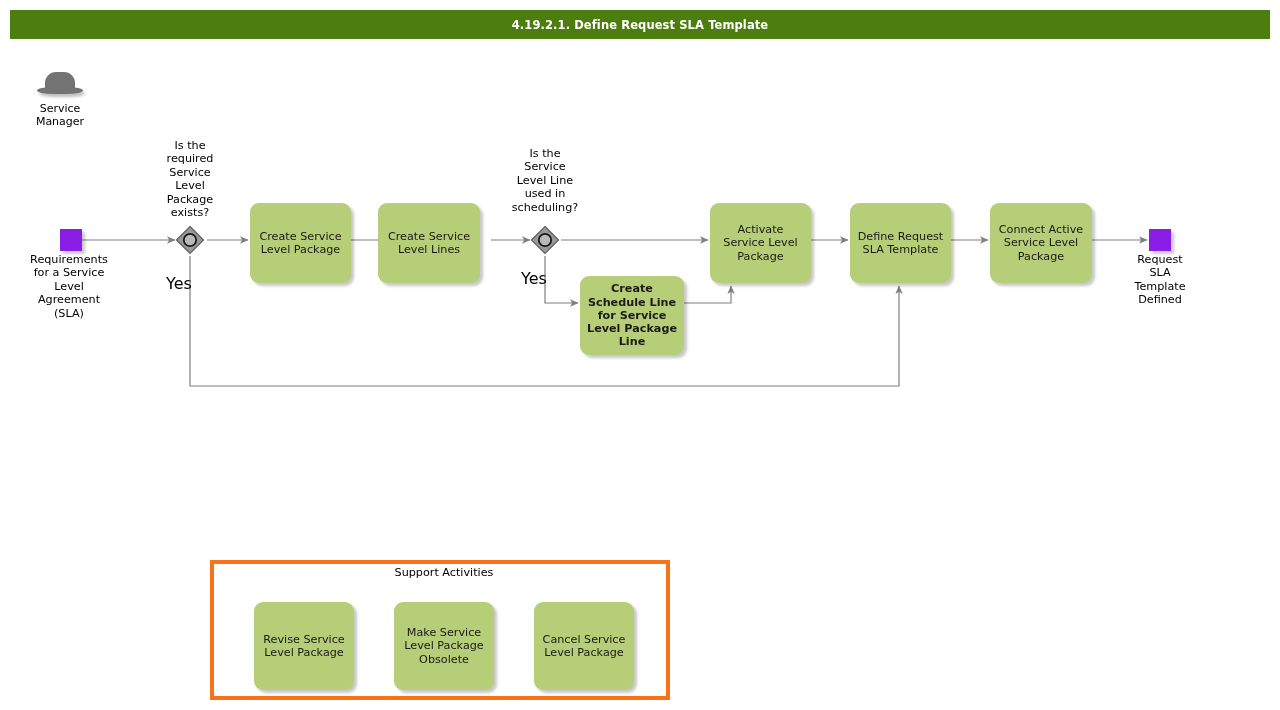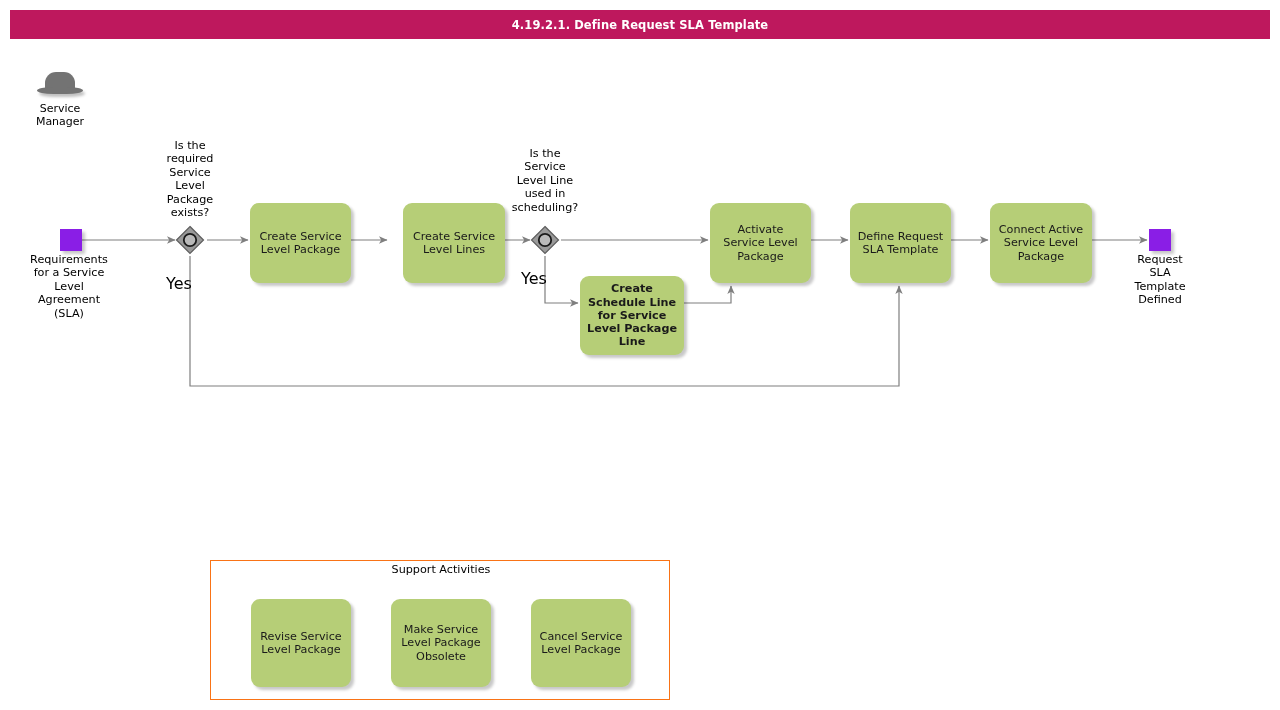--- a/index.html
+++ b/index.html
@@ -17,21 +17,21 @@
     color: #000000;
   }
 
   
   #title-bar {
     position: absolute;
     left: 10px;
     top: 10px;
     width: 1260px;
     height: 29px;
-    background: #be185d;
+    background: #4d7c0f;
     color: #ffffff;
     font-size: 11.5px;
     font-weight: bold;
     display: flex;
     align-items: center;
     justify-content: center;
     letter-spacing: 0.1px;
   }
 
   
@@ -118,21 +118,21 @@
     margin-top: 2px;
   }
 
   
   #support-group {
     position: absolute;
     left: 210px;
     top: 560px;
     width: 460px;
     height: 140px;
-    border: 1px solid #f97316;
+    border: 4px solid #f97316;
     background: #ffffff;
     box-sizing: border-box;
   }
   #support-title {
     position: absolute;
     left: 0; top: 2px;
     width: 460px;
     text-align: center;
     font-size: 11.2px;
     color: #000000;
@@ -205,21 +205,21 @@
     <polygon points="15,1.5 28.5,15 15,28.5 1.5,15" fill="#9a9a9a" stroke="#5d5d5d" stroke-width="1.2"></polygon>
     <circle cx="15" cy="15" r="6.2" fill="#b9b9b9" stroke="#1a1a1a" stroke-width="1.8"></circle>
   </svg>
   <div class="lbl-small" style="left:166px; top:277px;">Yes</div>
 
   <div class="node task" style="left:250px; top:203px; width:101px; height:80px;">
     <span>Create Service
 Level Package</span>
   </div>
 
-  <div class="node task" style="left:403px; top:203px; width:102px; height:80px;">
+  <div class="node task" style="left:378px; top:203px; width:102px; height:80px;">
     <span>Create Service
 Level Lines</span>
   </div>
 
   <div class="lbl" style="left:495px; top:147px; width:100px;">Is the
 Service
 Level Line
 used in
 scheduling?</div>
   <svg class="gateway" style="left:530px; top:225px;" viewBox="0 0 30 30" xmlns="http://www.w3.org/2000/svg">

